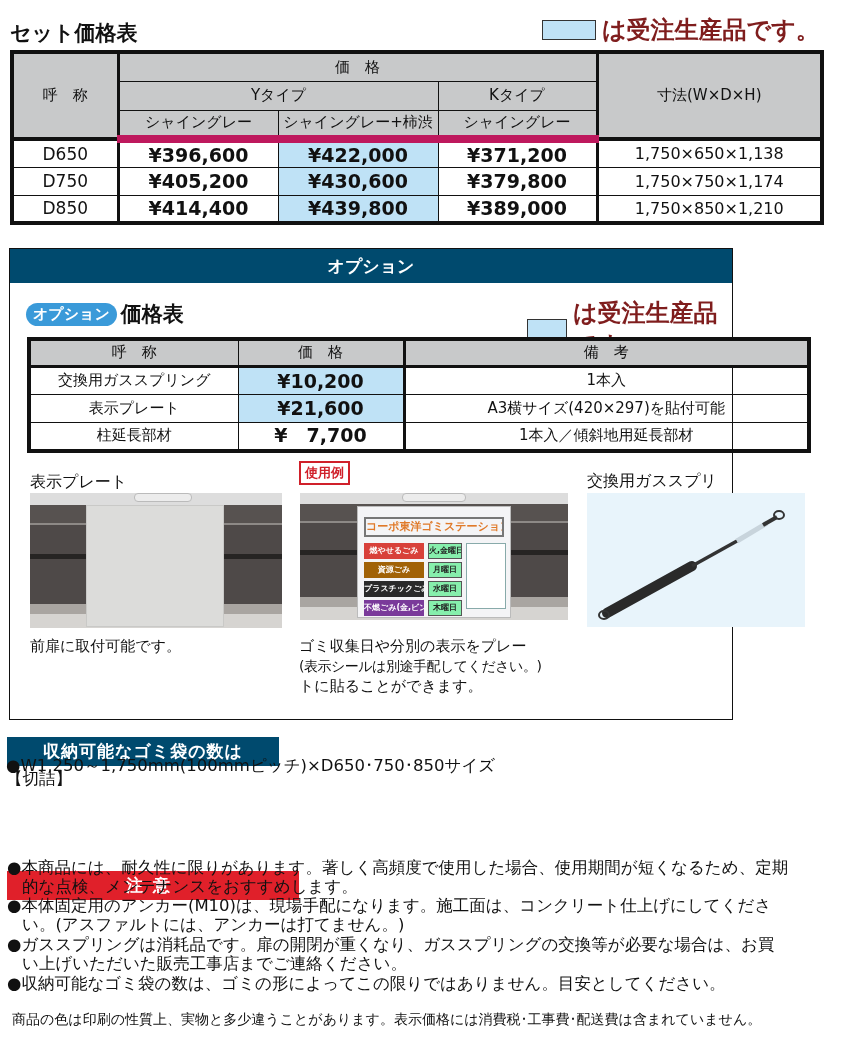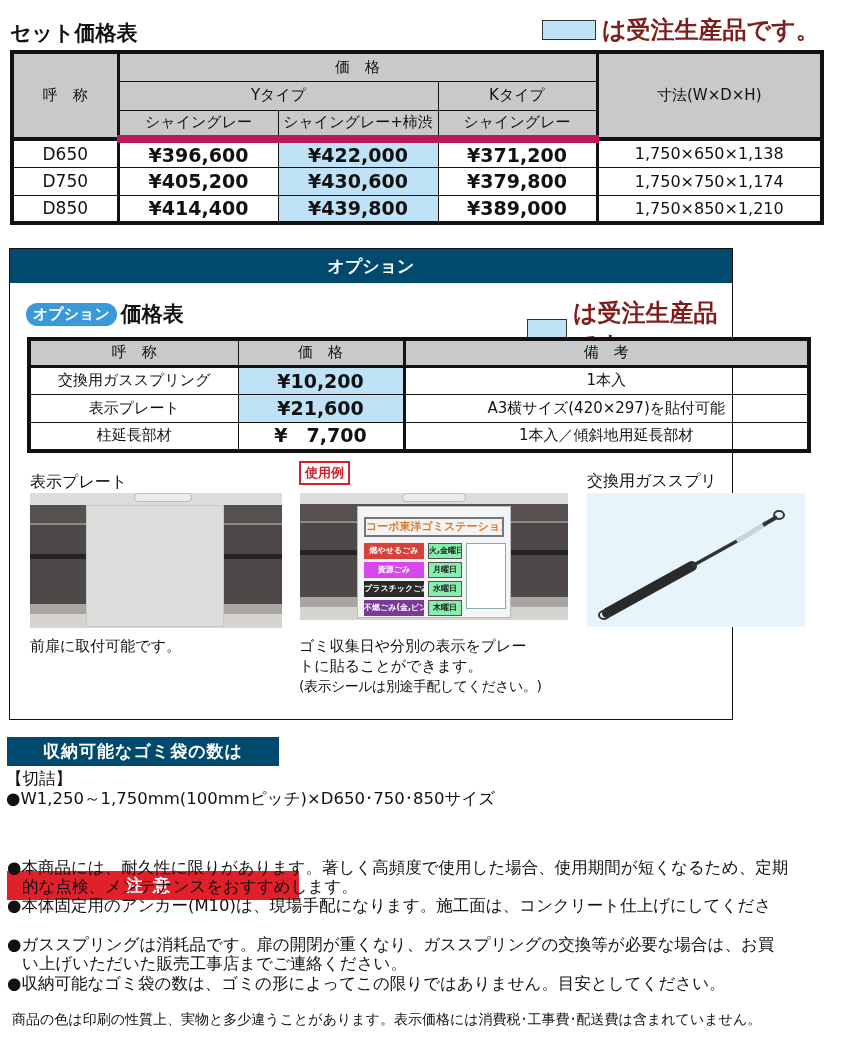--- a/index.html
+++ b/index.html
@@ -170,60 +170,61 @@
   </div>
   <div class="abs img-caption-bottom" style="left:20px; top:387px;">前扉に取付可能です。</div>
 
   <div class="abs usage-tag" style="left:289px; top:212px;">使用例</div>
   <div class="photo-plate" style="left:290px; top:244px; width:268px; height:127px;">
     <div class="plate-handle" style="left:102px; top:0px; width:64px; height:9px;"></div>
     <div class="sign" style="left:57px; top:13px; width:154px; height:112px;">
       <div class="sign-title">コーポ東洋ゴミステーション</div>
       <div class="sign-cat" style="top:36px; background:#d8403a;">燃やせるごみ</div>
       <div class="sign-day" style="top:36px;">火,金曜日</div>
-      <div class="sign-cat" style="top:55px; background:#d946ef;">資源ごみ</div>
+      <div class="sign-cat" style="top:55px; background:#a16207;">資源ごみ</div>
       <div class="sign-day" style="top:55px;">月曜日</div>
       <div class="sign-cat" style="top:74px; background:#2a2a2a;">プラスチックごみ</div>
       <div class="sign-day" style="top:74px;">水曜日</div>
       <div class="sign-cat" style="top:93px; background:#7a3a9a;">不燃ごみ(金,ビン)</div>
       <div class="sign-day" style="top:93px;">木曜日</div>
       <div class="sign-note"></div>
     </div>
   </div>
   <div class="abs img-caption-bottom" style="left:289px; top:387px; width:260px;">
     <div>ゴミ収集日や分別の表示をプレー</div>
+    <div style="font-size:14px; letter-spacing:-0.5px;">(表示シールは別途手配してください。)</div>
     <div>トに貼ることができます。</div>
-    <div style="font-size:14px; letter-spacing:-0.5px;">(表示シールは別途手配してください。)</div>
   </div>
 
   <div class="abs img-caption-top" style="left:577px; top:222px;">交換用ガススプリング</div>
   <div class="spring-bg" style="left:577px; top:244px; width:218px; height:134px;">
     <svg width="218" height="134" viewBox="0 0 218 134">
       <line x1="20" y1="120" x2="105" y2="73" stroke="#2a2a2a" stroke-width="10" stroke-linecap="round"></line>
       <line x1="105" y1="73" x2="150" y2="48" stroke="#333" stroke-width="3.5"></line>
       <line x1="150" y1="48" x2="180" y2="30" stroke="#c8d4dc" stroke-width="5"></line>
       <line x1="176" y1="32" x2="190" y2="24" stroke="#333" stroke-width="4"></line>
       <ellipse cx="192" cy="22" rx="5" ry="4" fill="none" stroke="#333" stroke-width="2"></ellipse>
       <ellipse cx="17" cy="122" rx="5" ry="4" fill="none" stroke="#333" stroke-width="2"></ellipse>
     </svg>
   </div>
 </div>
 
 <div class="bar-navy">収納可能なゴミ袋の数は</div>
 <div class="abs body-text" style="left:6px; top:769px;">【切詰】</div>
-<div class="abs body-text" style="left:6px; top:789px; white-space:nowrap;">●W1,250～1,750mm(100mmピッチ)×D650･750･850サイズ</div>
+<div class="abs body-text" style="left:6px; top:756px; white-space:nowrap;">●W1,250～1,750mm(100mmピッチ)×D650･750･850サイズ</div>
 
 <div class="bar-red">注意</div>
 
 <div class="bullet-item body-text" style="top:858px;">
   <span style="display:block; white-space:nowrap;">●本商品には、耐久性に限りがあります。著しく高頻度で使用した場合、使用期間が短くなるため、定期</span>
   <span class="cont">的な点検、メンテナンスをおすすめします。</span>
 </div>
 <div class="bullet-item body-text" style="top:896px;">
   <span style="display:block; white-space:nowrap;">●本体固定用のアンカー(M10)は、現場手配になります。施工面は、コンクリート仕上げにしてくださ</span>
+  <span class="cont">い。(アスファルトには、アンカーは打てません。)</span>
 </div>
 <div class="bullet-item body-text" style="top:935px;">
   <span style="display:block; white-space:nowrap;">●ガススプリングは消耗品です。扉の開閉が重くなり、ガススプリングの交換等が必要な場合は、お買</span>
   <span class="cont">い上げいただいた販売工事店までご連絡ください。</span>
 </div>
 <div class="bullet-item body-text" style="top:974px;">
   <span style="display:block; white-space:nowrap;">●収納可能なゴミ袋の数は、ゴミの形によってこの限りではありません。目安としてください。</span>
 </div>
 
 <div class="footnote">商品の色は印刷の性質上、実物と多少違うことがあります。表示価格には消費税･工事費･配送費は含まれていません。</div>

